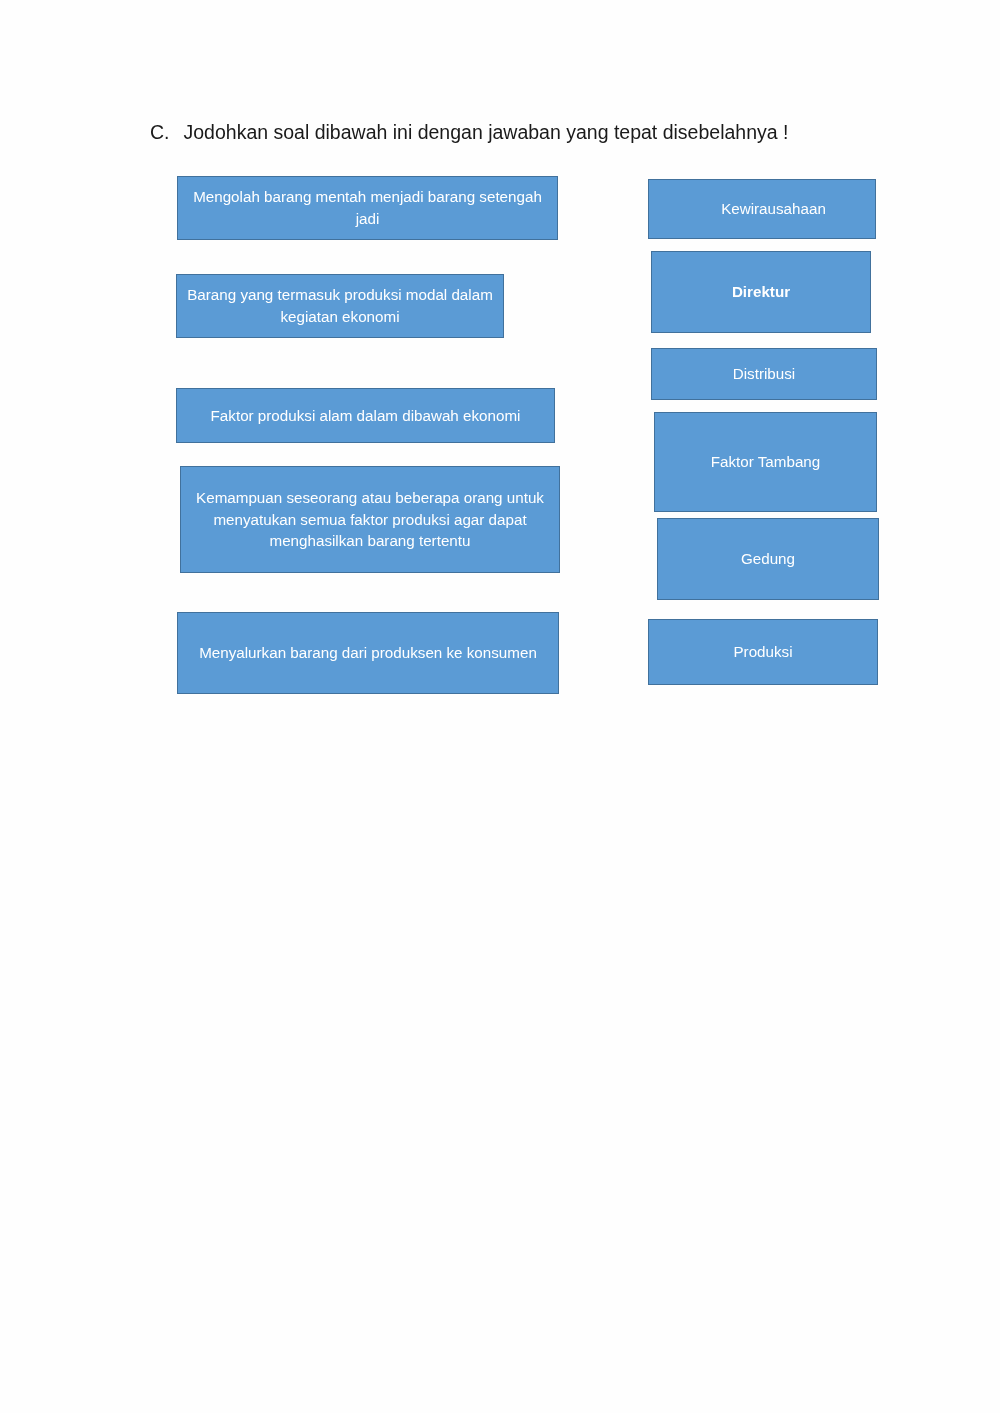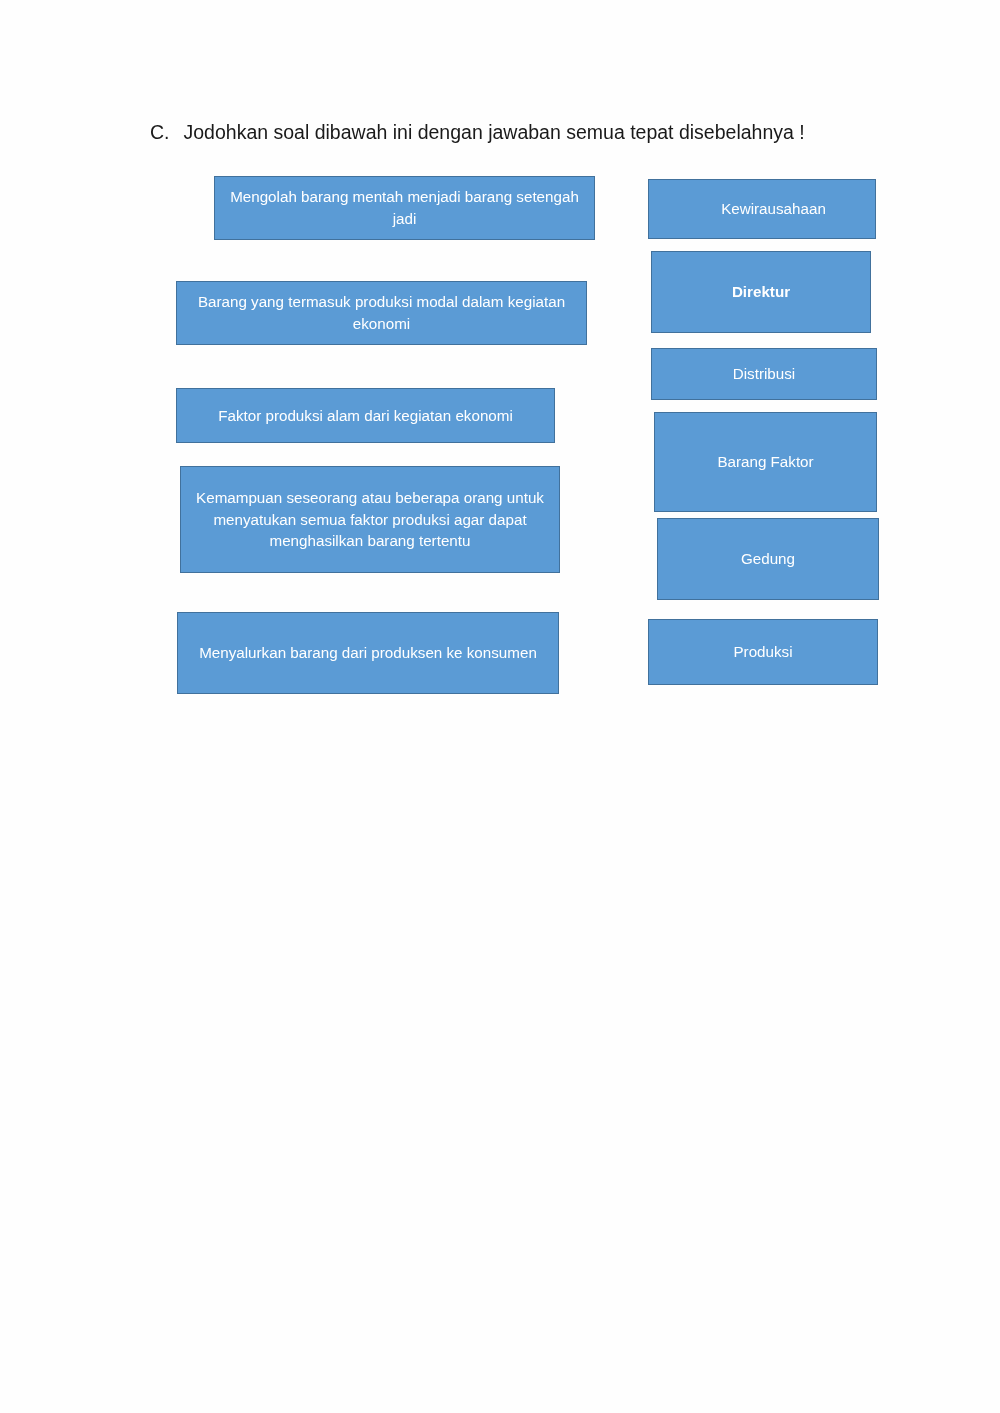--- a/index.html
+++ b/index.html
@@ -60,54 +60,54 @@
     justify-content: center;
     padding: 2px 10px;
     overflow: hidden;
   }
   .mbox .mbox-label {
     display: block;
     width: 100%;
   }
 
   
-  #q0 { left: 177px; top: 176px; width: 381px; height: 64px; margin-left: 37px; }
-  #q1 { left: 176px; top: 281px; width: 411px; height: 64px; text-align: center; }
+  #q0 { left: 177px; top: 176px; width: 381px; height: 64px; }
+  #q1 { left: 176px; top: 274px; width: 328px; height: 64px; text-align: center; }
   #q2 { left: 176px; top: 388px; width: 379px; height: 55px; }
   #q3 { left: 180px; top: 466px; width: 380px; height: 107px; }
   #q4 { left: 177px; top: 612px; width: 382px; height: 82px; }
 
   
   #a0 { left: 648px; top: 179px; width: 228px; height: 60px; padding-left: 33px; }
   #a1 { left: 651px; top: 251px; width: 220px; height: 82px; font-weight: bold; }
   #a2 { left: 651px; top: 348px; width: 226px; height: 52px; }
   #a3 { left: 654px; top: 412px; width: 223px; height: 100px; }
   #a4 { left: 657px; top: 518px; width: 222px; height: 82px; }
   #a5 { left: 648px; top: 619px; width: 230px; height: 66px; }
 </style>
 </head>
 <body>
 
 <div id="worksheet">
 
   <div class="instruction">
     <span class="marker">C.</span>
-    <span class="instruction-text">Jodohkan soal dibawah ini dengan jawaban semua tepat disebelahnya !</span>
+    <span class="instruction-text">Jodohkan soal dibawah ini dengan jawaban yang tepat disebelahnya !</span>
   </div>
 
   <div class="mbox" id="q0">
     <span class="mbox-label">Mengolah barang mentah menjadi barang setengah jadi</span>
   </div>
 
   <div class="mbox" id="q1">
     <span class="mbox-label">Barang yang termasuk produksi modal dalam kegiatan ekonomi</span>
   </div>
 
   <div class="mbox" id="q2">
-    <span class="mbox-label">Faktor produksi alam dari kegiatan ekonomi</span>
+    <span class="mbox-label">Faktor produksi alam dalam dibawah ekonomi</span>
   </div>
 
   <div class="mbox" id="q4">
     <span class="mbox-label">Menyalurkan barang dari produksen ke konsumen</span>
   </div>
 
   <div class="mbox" id="q3">
     <span class="mbox-label">Kemampuan seseorang atau beberapa orang untuk menyatukan semua faktor produksi agar dapat menghasilkan barang tertentu</span>
   </div>
 
@@ -117,21 +117,21 @@
 
   <div class="mbox" id="a1">
     <span class="mbox-label">Direktur</span>
   </div>
 
   <div class="mbox" id="a2">
     <span class="mbox-label">Distribusi</span>
   </div>
 
   <div class="mbox" id="a3">
-    <span class="mbox-label">Barang Faktor</span>
+    <span class="mbox-label">Faktor Tambang</span>
   </div>
 
   <div class="mbox" id="a4">
     <span class="mbox-label">Gedung</span>
   </div>
 
   <div class="mbox" id="a5">
     <span class="mbox-label">Produksi</span>
   </div>
 

